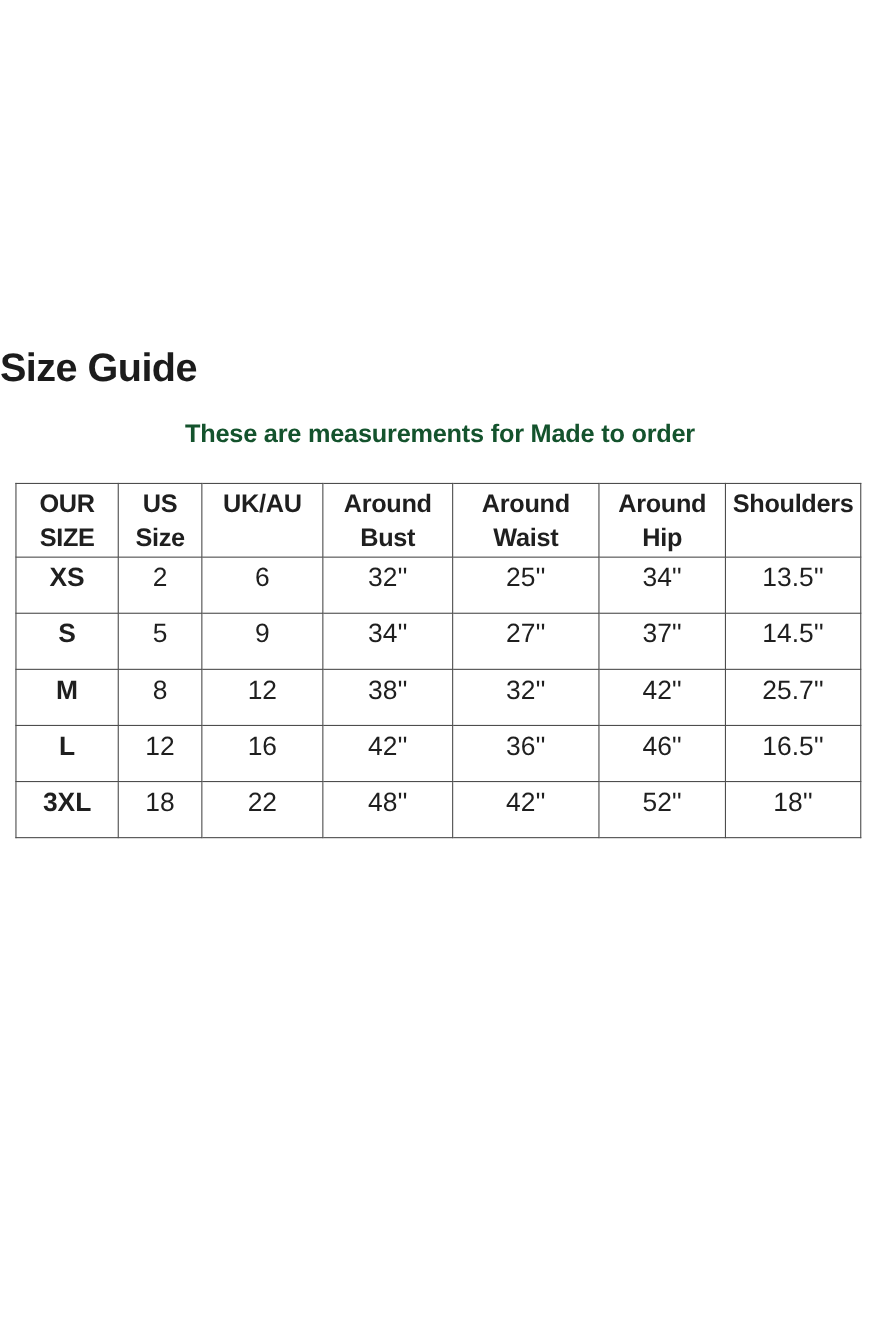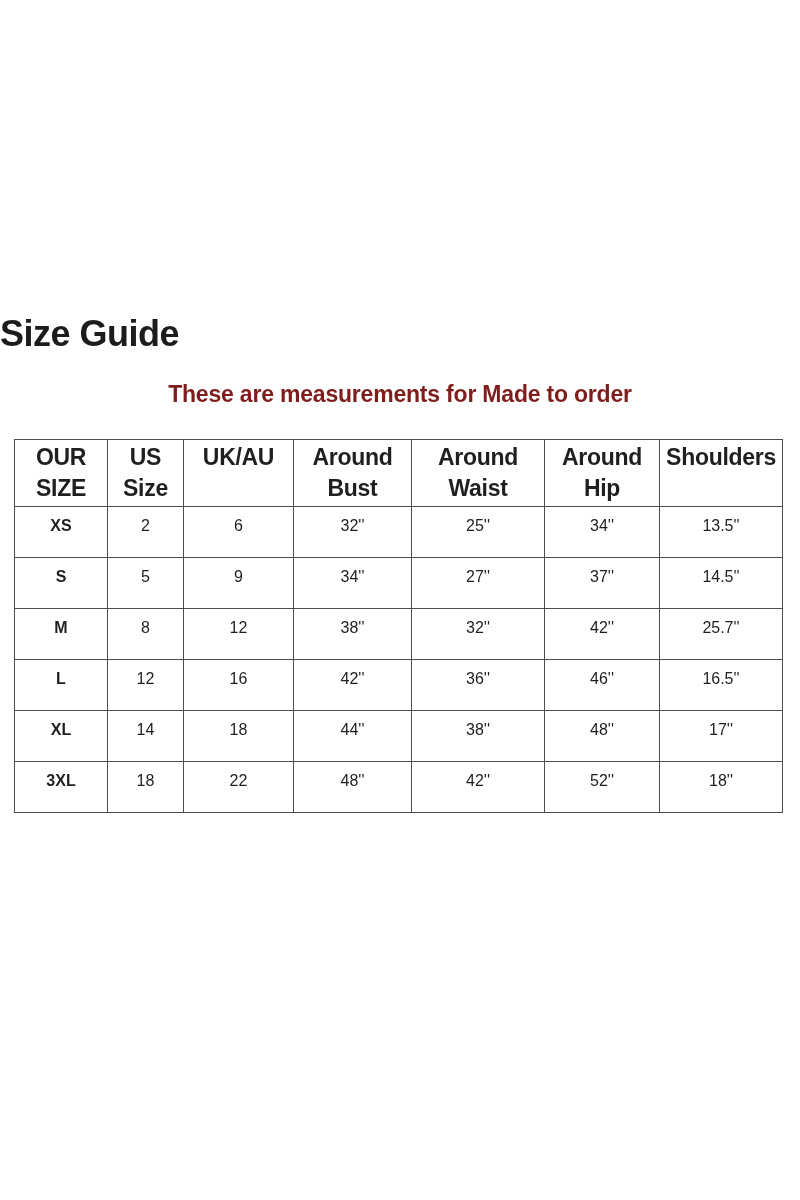--- a/index.html
+++ b/index.html
@@ -48,21 +48,21 @@
   .size-table thead tr{height:67px;}
   .size-table tbody tr{height:51px;}
   .size-table th{
     font-size:23px;
     font-weight:bold;
     line-height:31px;
     padding-top:2px;
     letter-spacing:-0.3px;
   }
   .size-table td{
-    font-size:16px;
+    font-size:24px;
     font-weight:normal;
     line-height:28px;
     padding-top:5px;
   }
   .size-table td.size-cell{
     font-weight:bold;
   }
   
   col.c0{width:93px;}
   col.c1{width:76px;}
@@ -71,21 +71,21 @@
   col.c4{width:133px;}
   col.c5{width:115px;}
   col.c6{width:123px;}
 </style>
 </head>
 <body style="background: rgb(255, 255, 255);">
 
 <div class="content">
   <h1 class="page-title" style="color: rgb(28, 28, 28);">Size Guide</h1>
 
-  <p class="page-subtitle" style="color: #7f1d1d;">These are measurements for Made to order</p>
+  <p class="page-subtitle" style="color: #14532d;">These are measurements for Made to order</p>
 
   <table class="size-table">
     <colgroup>
       <col class="c0">
         <col class="c1">
         <col class="c2">
         <col class="c3">
       <col class="c4">
         <col class="c5">
         <col class="c6">
@@ -151,29 +151,20 @@
         <tr>
           <td class="size-cell">L</td>
           <td>12</td>
           <td>16</td>
           <td>42''</td>
           <td>36''</td>
           <td>46''</td>
           <td>16.5''</td>
         </tr>
         <tr>
-          <td class="size-cell">XL</td>
-          <td>14</td>
-          <td>18</td>
-          <td>44''</td>
-          <td>38''</td>
-          <td>48''</td>
-          <td>17''</td>
-        </tr>
-        <tr>
           <td class="size-cell">3XL</td>
           <td>18</td>
           <td>22</td>
           <td>48''</td>
           <td>42''</td>
           <td>52''</td>
           <td>18''</td>
         </tr>
       </tbody>
   </table>

